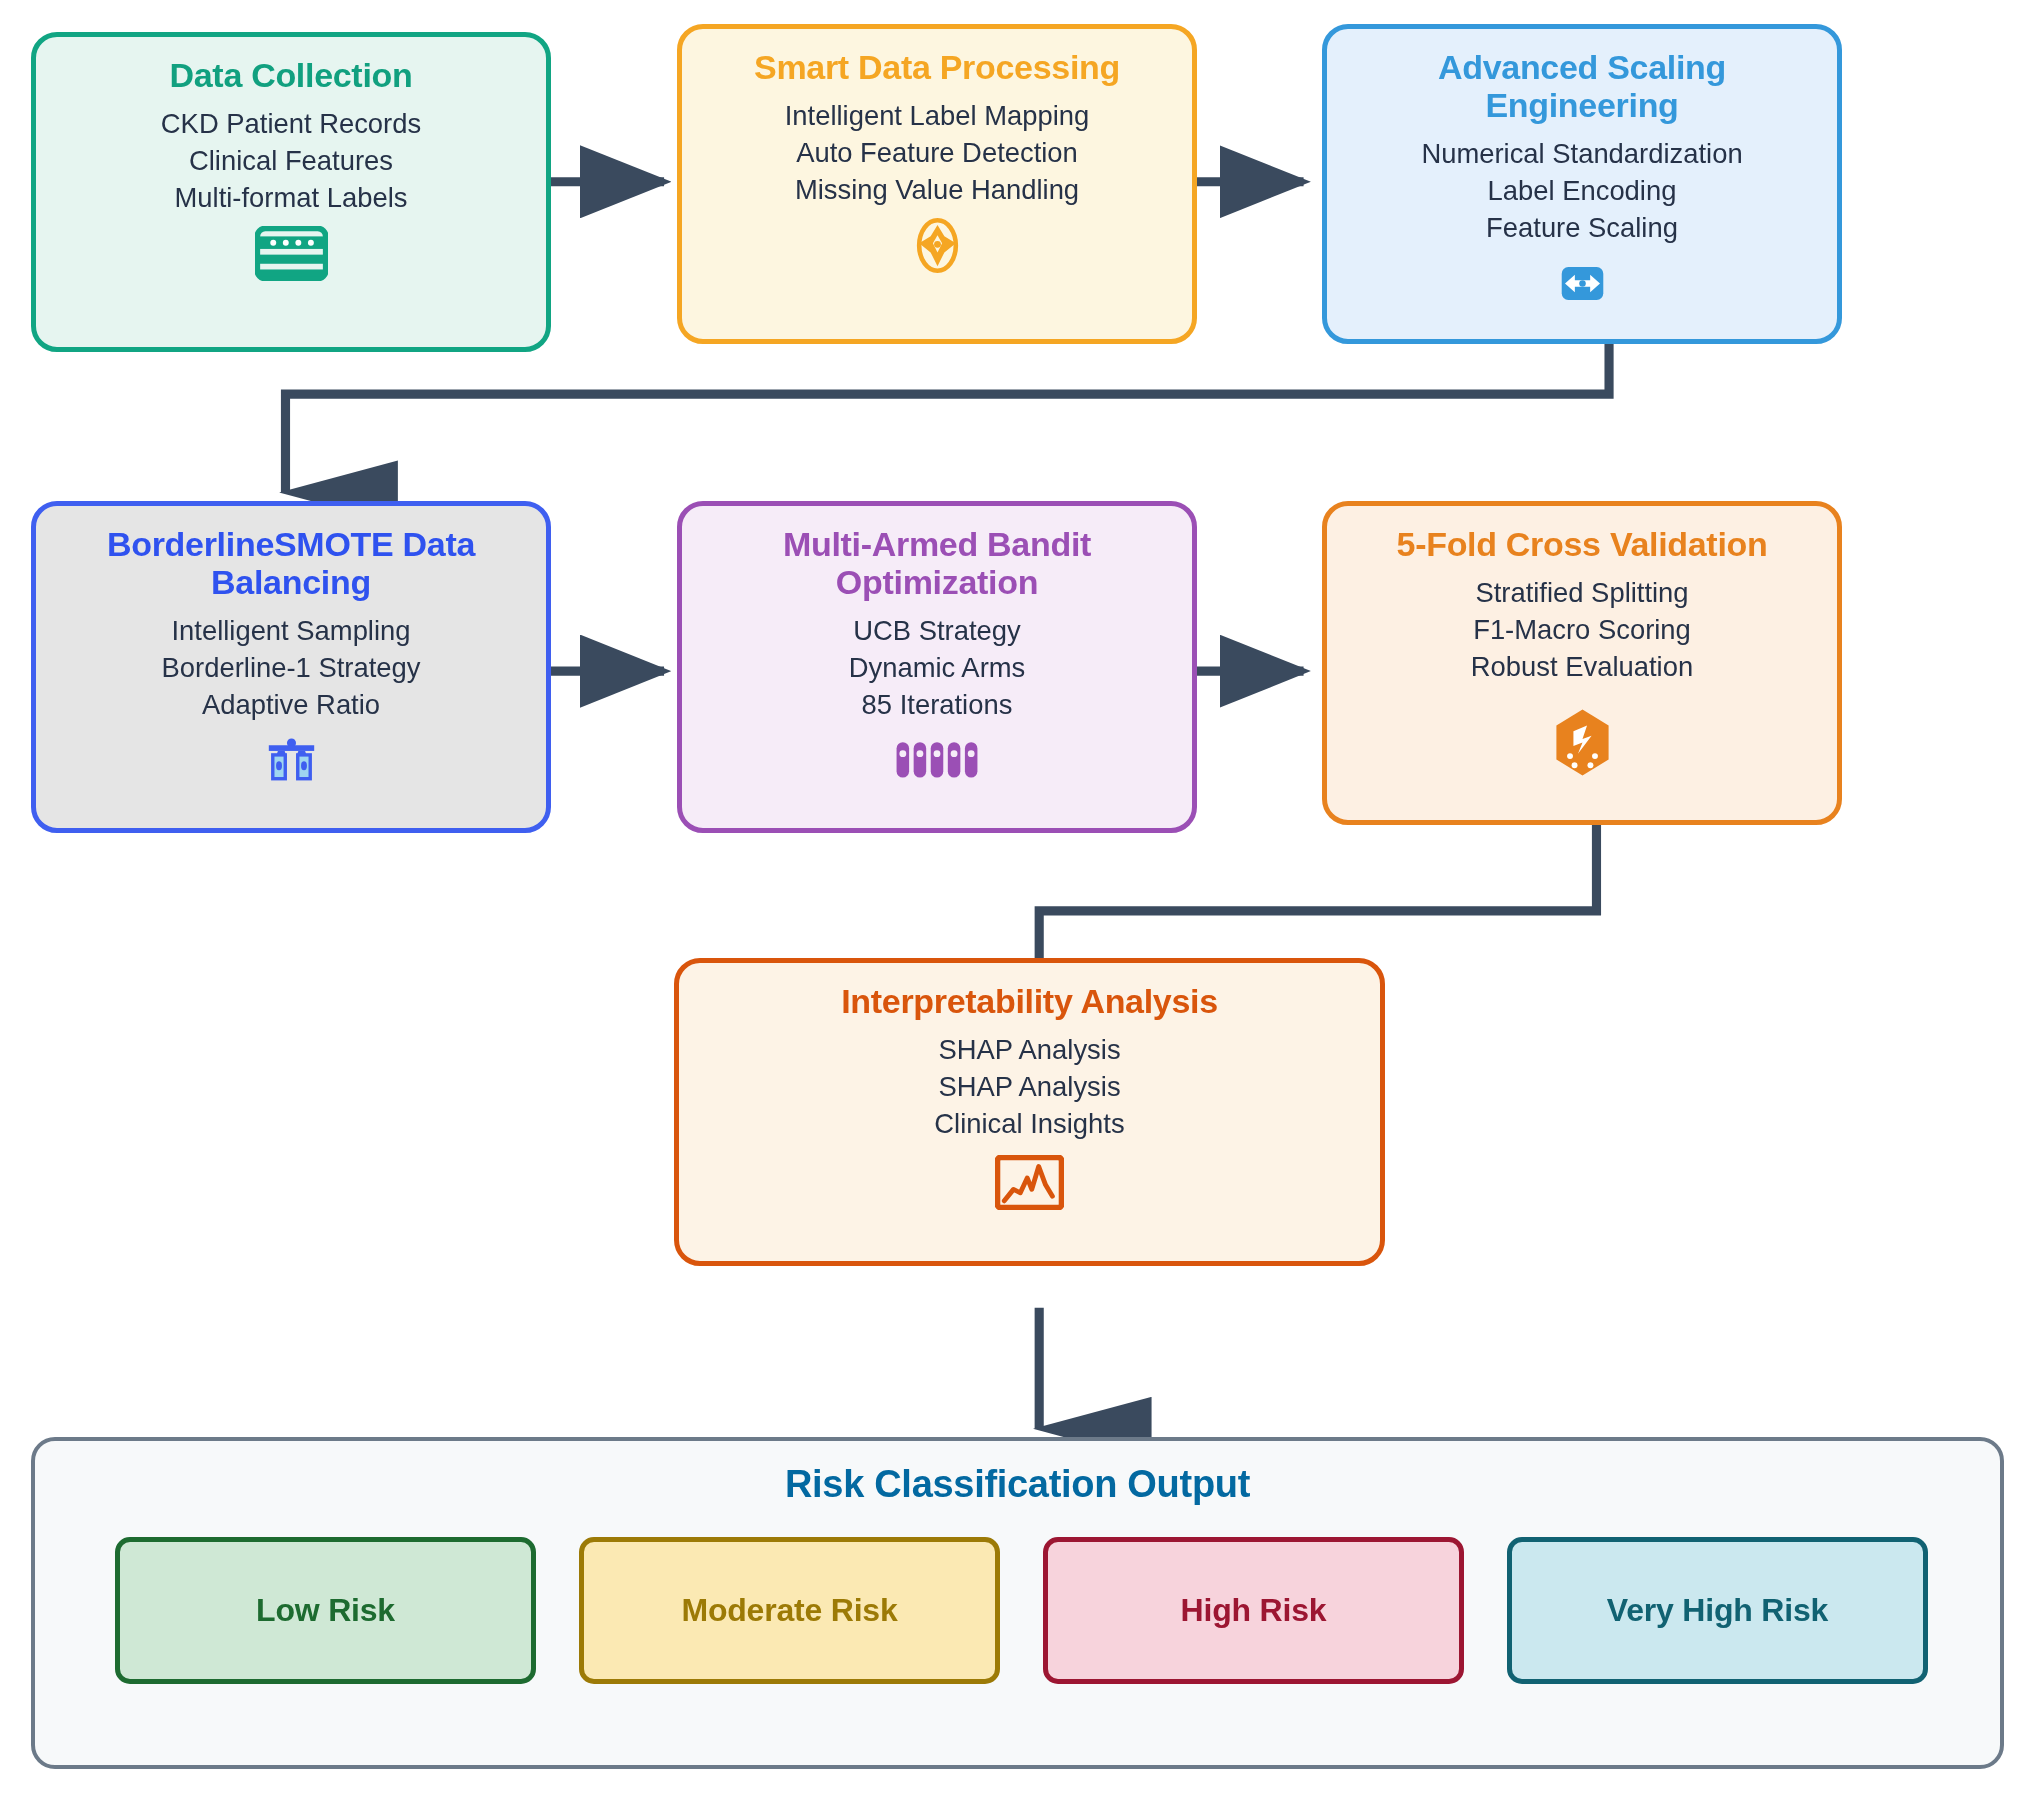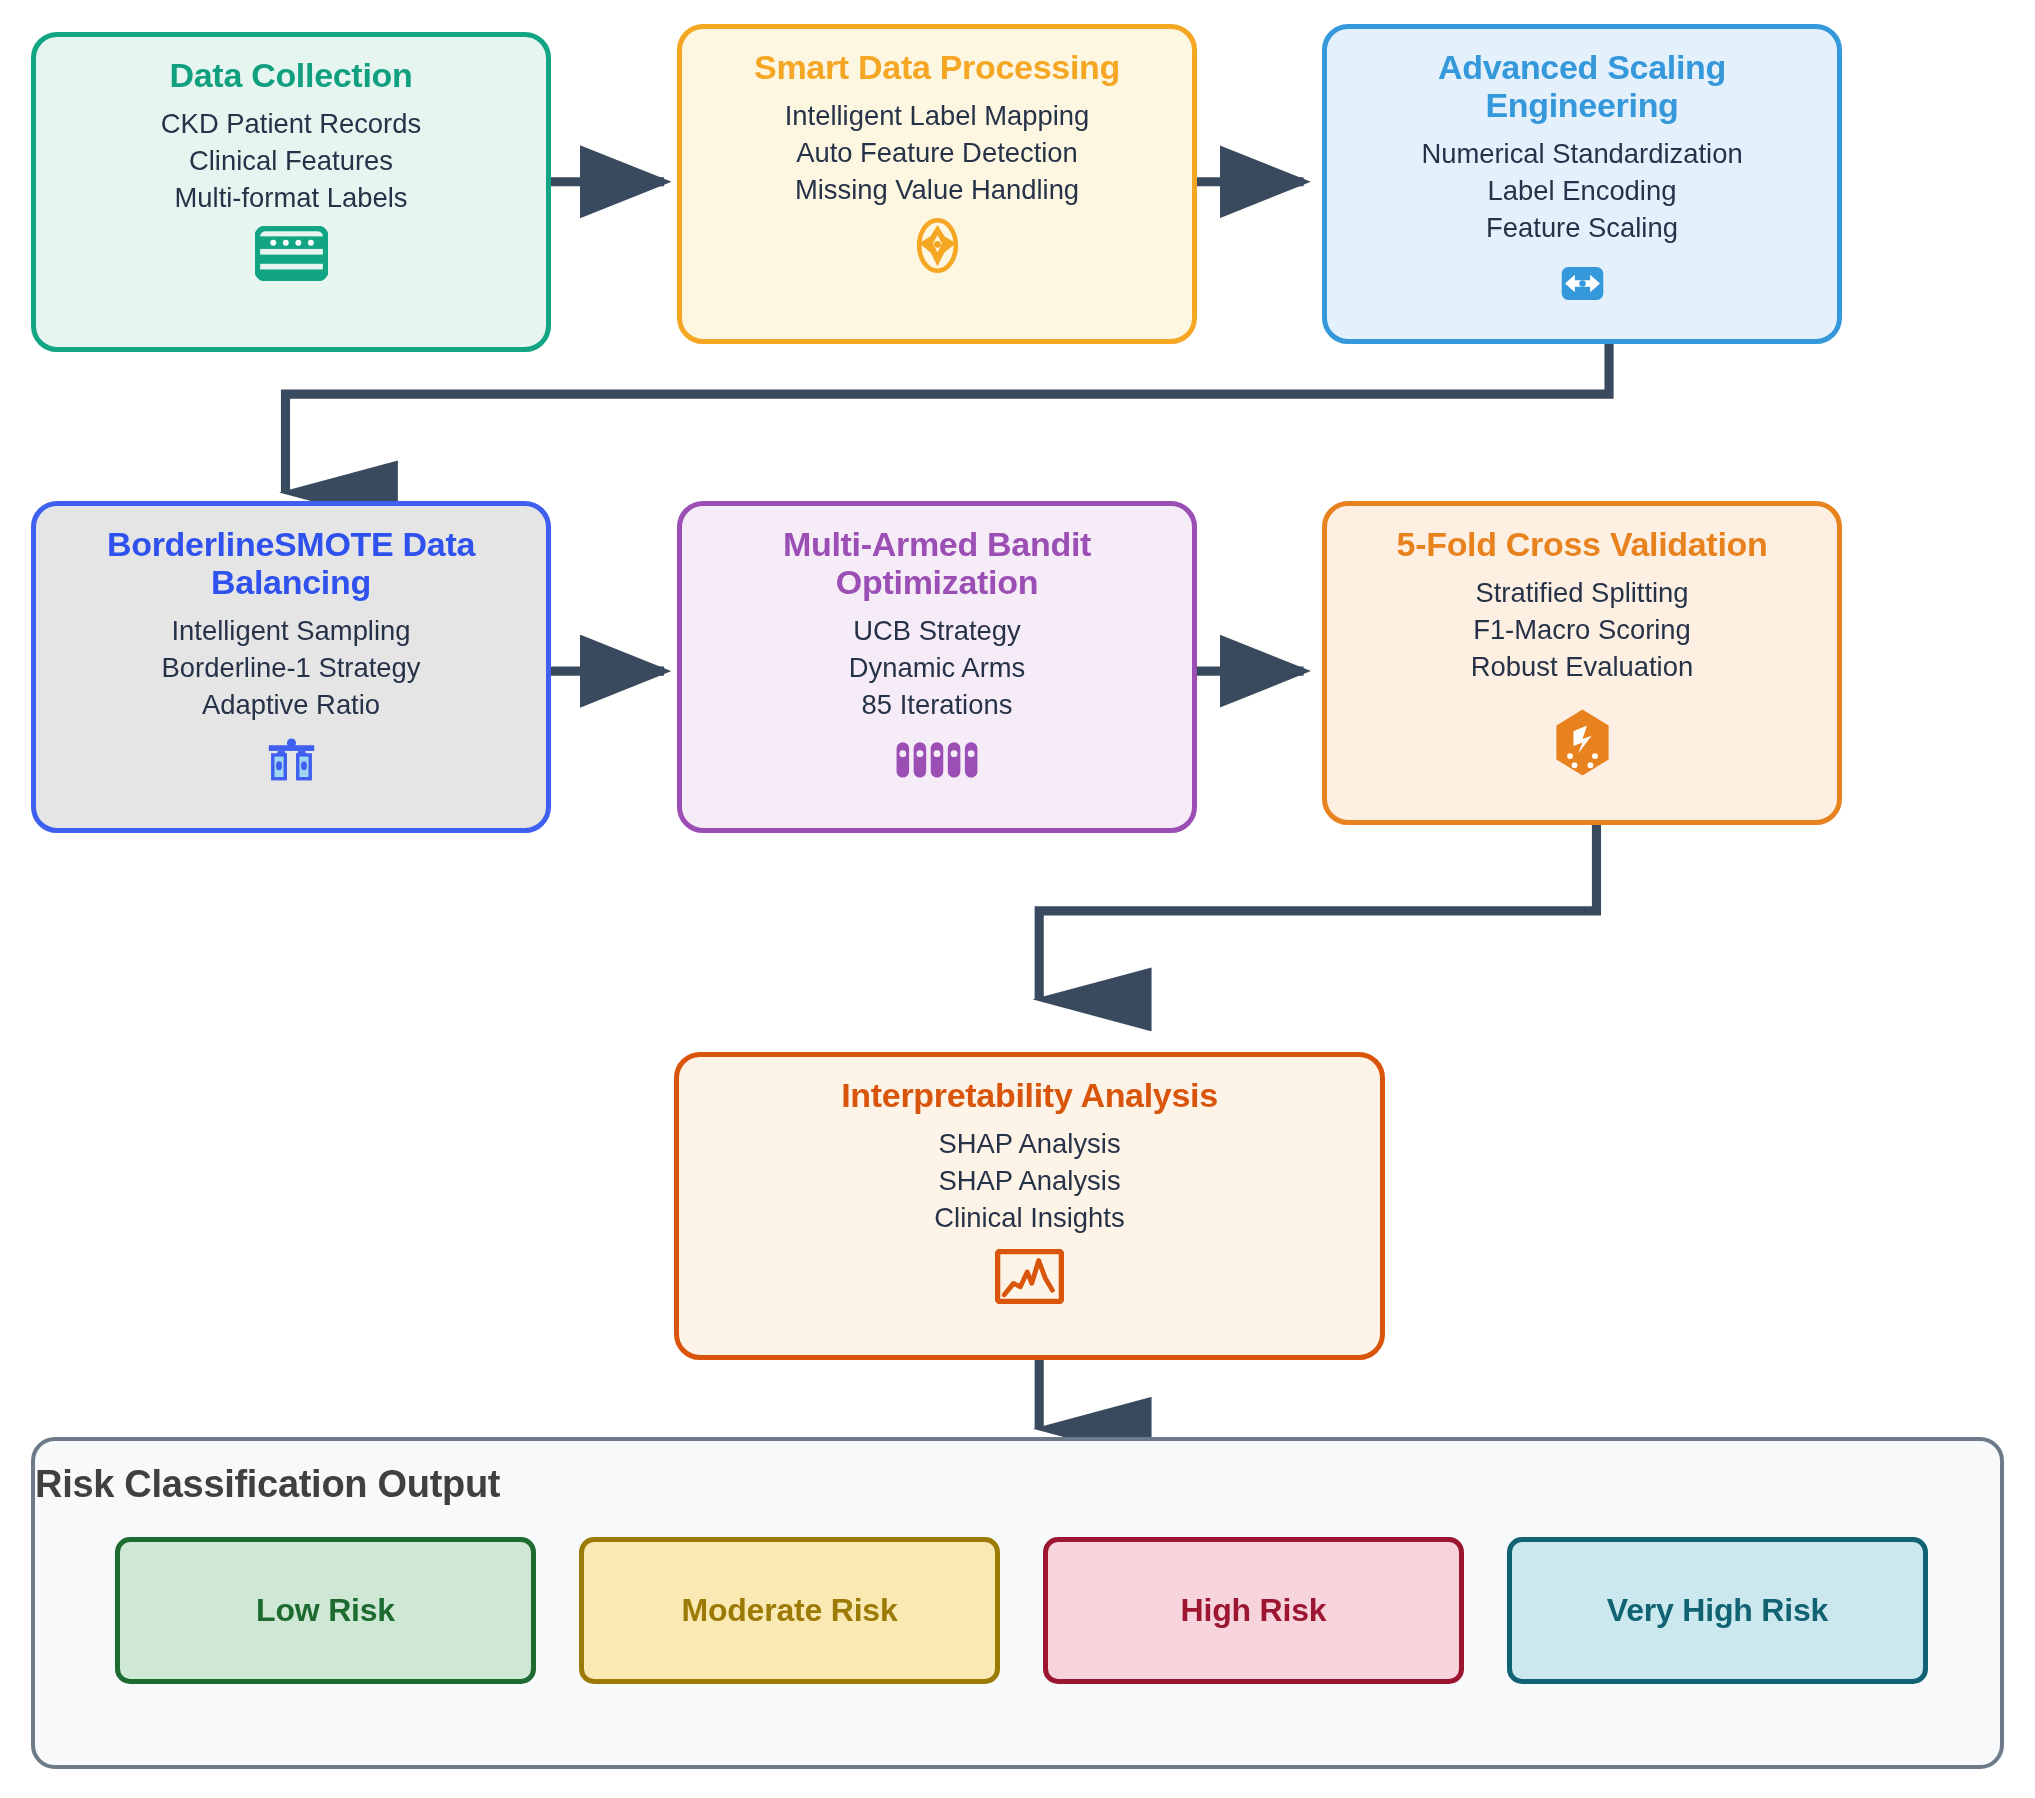--- a/index.html
+++ b/index.html
@@ -27,22 +27,22 @@
   .n-purple{background:#f6ecf8;border-color:#9b4fb5;}
   .n-purple .title{color:#9b4fb5;}
   .n-orange{background:#fdf0e3;border-color:#e8821e;}
   .n-orange .title{color:#e8821e;}
   .n-dkorange{background:#fdf3e6;border-color:#d9550c;}
   .n-dkorange .title{color:#d9550c;}
 
   
   #output-panel{position:absolute;left:31px;top:1437px;width:1973px;height:332px;
      box-sizing:border-box;background:#f7f9fa;border:4.6px solid #6c7a89;border-radius:24px;}
-  #output-title{position:absolute;left:0;right:0;top:22px;
-     font-size:38px;font-weight:bold;color:#404040;letter-spacing:-0.3px;}
+  #output-title{position:absolute;left:0;right:0;top:22px;text-align:center;
+     font-size:38px;font-weight:bold;color:#0369a1;letter-spacing:-0.3px;}
   .risk-row{position:absolute;left:80px;top:96px;width:1813px;height:147px;display:flex;gap:43px;}
   .risk{flex:1;box-sizing:border-box;border-radius:15px;border-width:5.1px;border-style:solid;
         display:flex;align-items:center;justify-content:center;font-weight:bold;font-size:32px;letter-spacing:-0.2px;}
   .r-low {background:#cfe8d5;border-color:#1d6b30;color:#1d6b30;}
   .r-mod {background:#fbe9b3;border-color:#9c7a06;color:#9c7a06;}
   .r-high{background:#f7d3dc;border-color:#9c1632;color:#9c1632;}
   .r-vhigh{background:#cbe8ef;border-color:#116272;color:#116272;}
 </style>
 </head>
 <body>
@@ -204,21 +204,21 @@
         <path d="M26 1 L49 15 L49 45 L26 59 L3 45 L3 15 Z" fill="#e8821e"></path>
         <path d="M18 20 L30 15 L26 27 L34 24 L22 40 L26 30 L18 33 Z" fill="#ffffff"></path>
         <circle cx="15" cy="42" r="2.6" fill="#ffffff"></circle>
         <circle cx="37" cy="42" r="2.6" fill="#ffffff"></circle>
         <circle cx="19" cy="50" r="2.6" fill="#ffffff"></circle>
         <circle cx="33" cy="50" r="2.6" fill="#ffffff"></circle>
       </svg>
     </div>
   </div>
 
-  <div class="node n-dkorange" style="left:674px;top:1052px;width:711px;height:308px;">
+  <div class="node n-dkorange" style="left:674px;top:958px;width:711px;height:308px;">
     <div class="title">Interpretability Analysis</div>
     <div class="lines">
       <div class="line">SHAP Analysis</div>
       <div class="line">SHAP Analysis</div>
       <div class="line">Clinical Insights</div>
     </div>
     <div class="iconwrap" style="margin-top:12.6px;">
       <svg width="69" height="55" viewBox="0 0 60 48">
         <rect x="2" y="2" width="56" height="44" rx="3" fill="none" stroke="#d9550c" stroke-width="5"></rect>
         <polyline points="8,40 16,30 22,33 28,20 32,30 38,10 44,26 50,36" fill="none" stroke="#d9550c" stroke-width="4.2" stroke-linejoin="round" stroke-linecap="round"></polyline>

